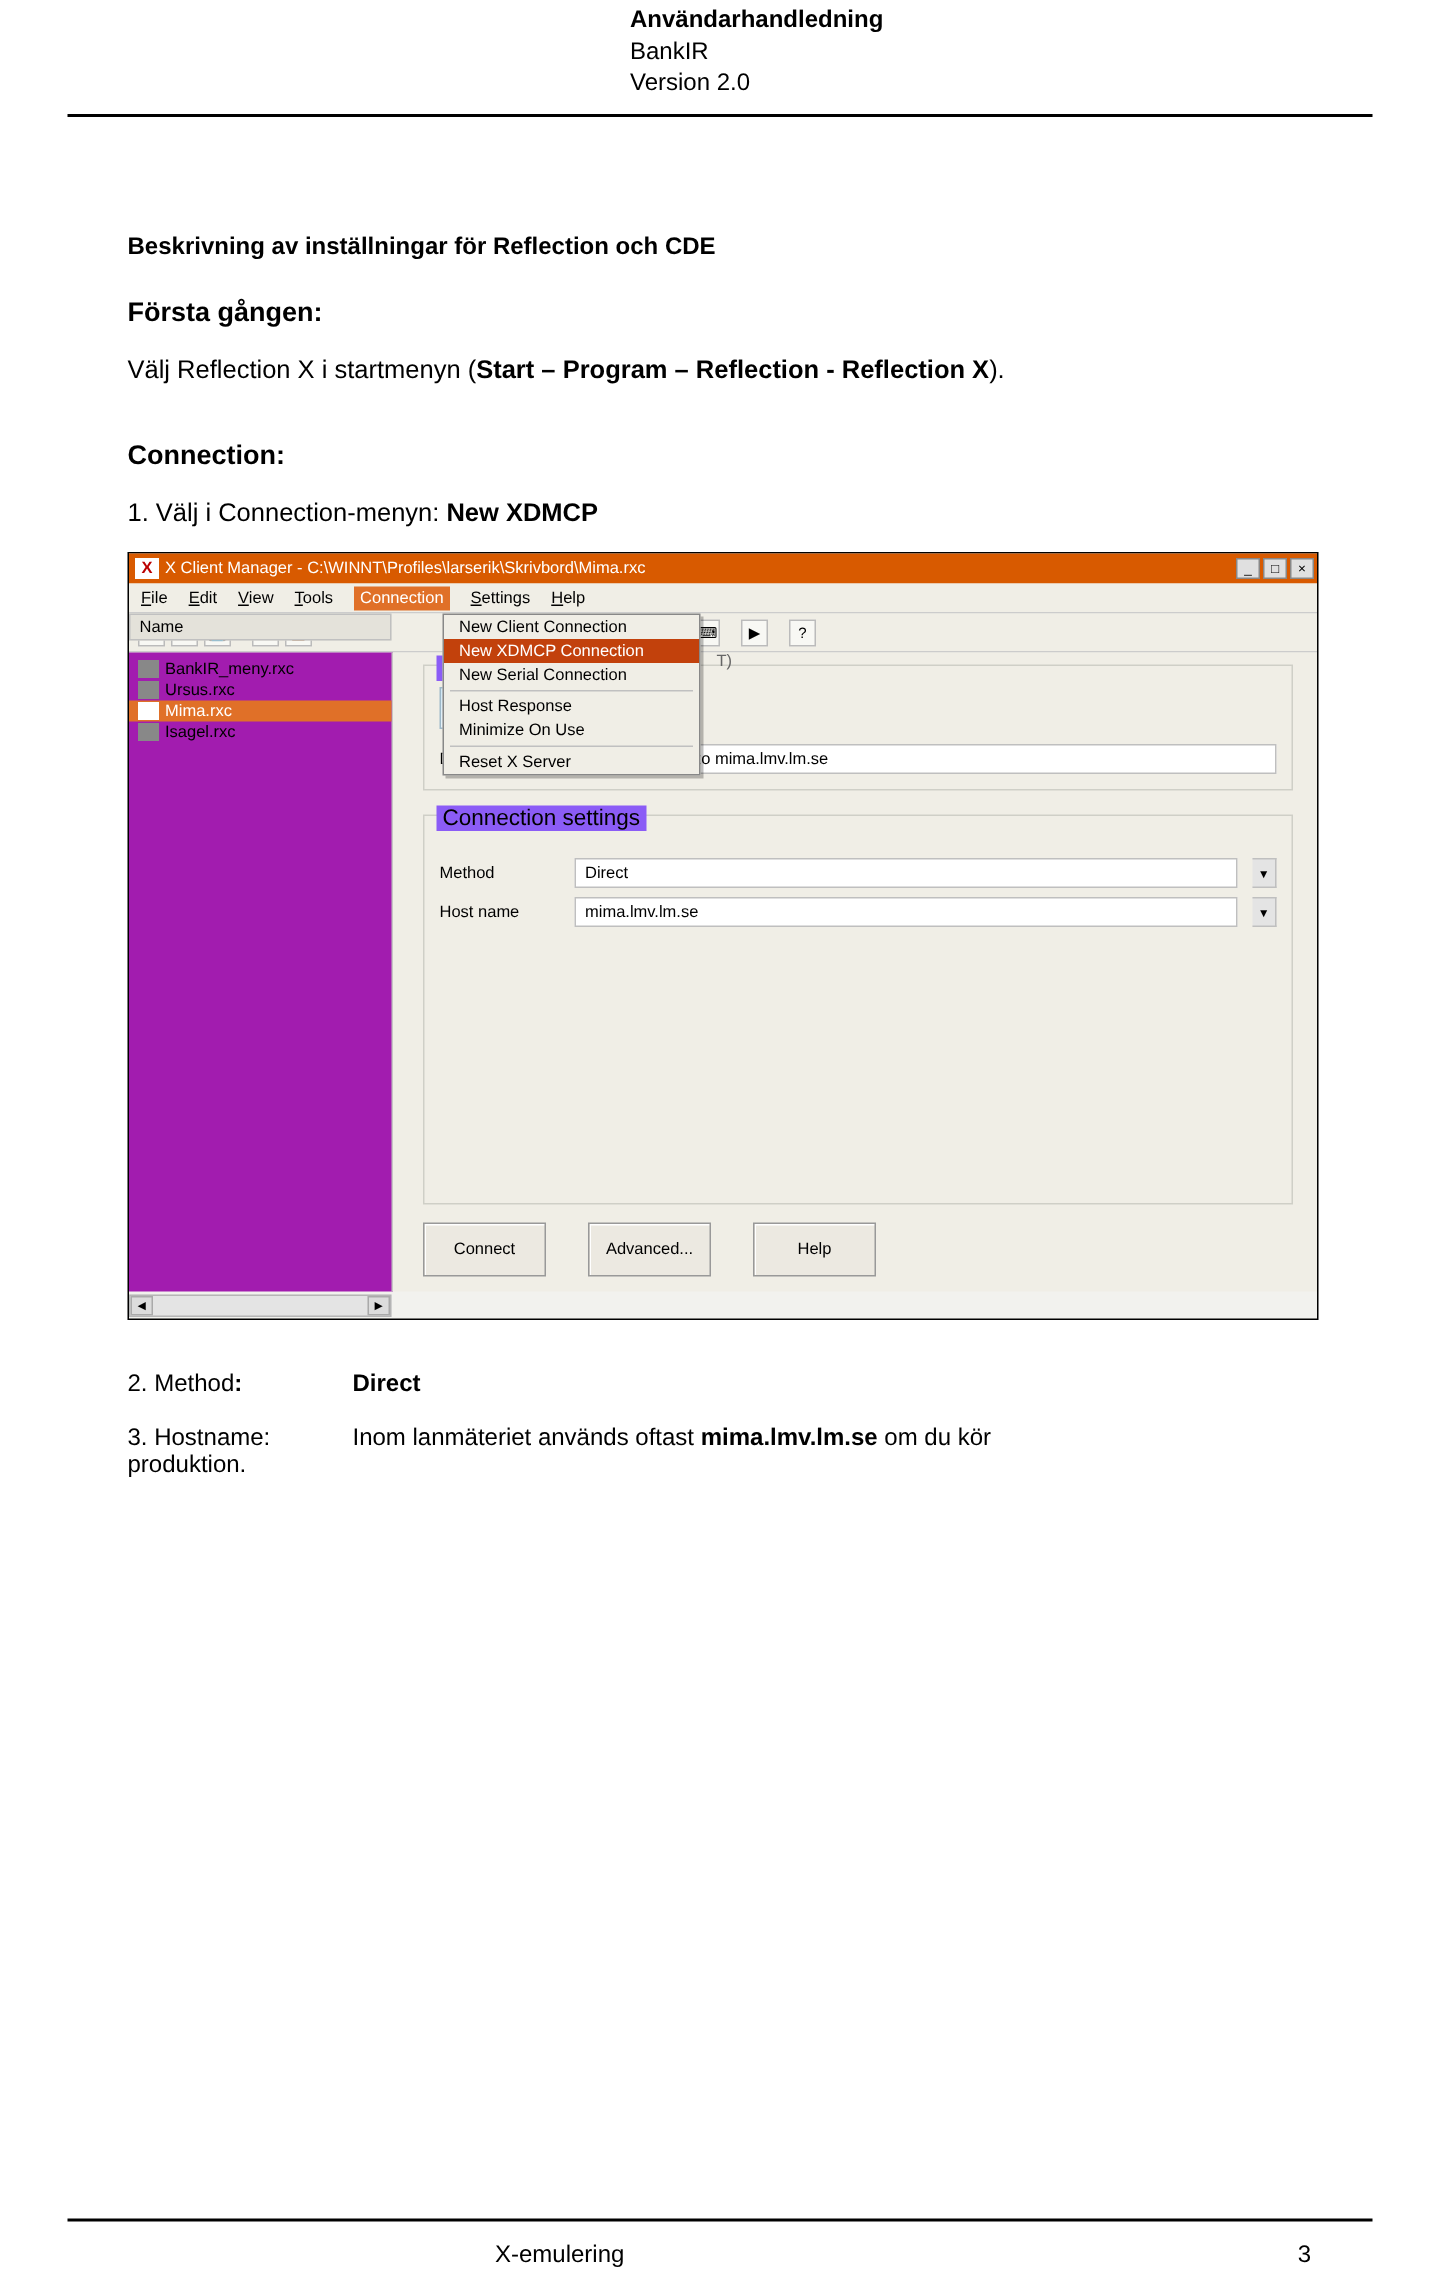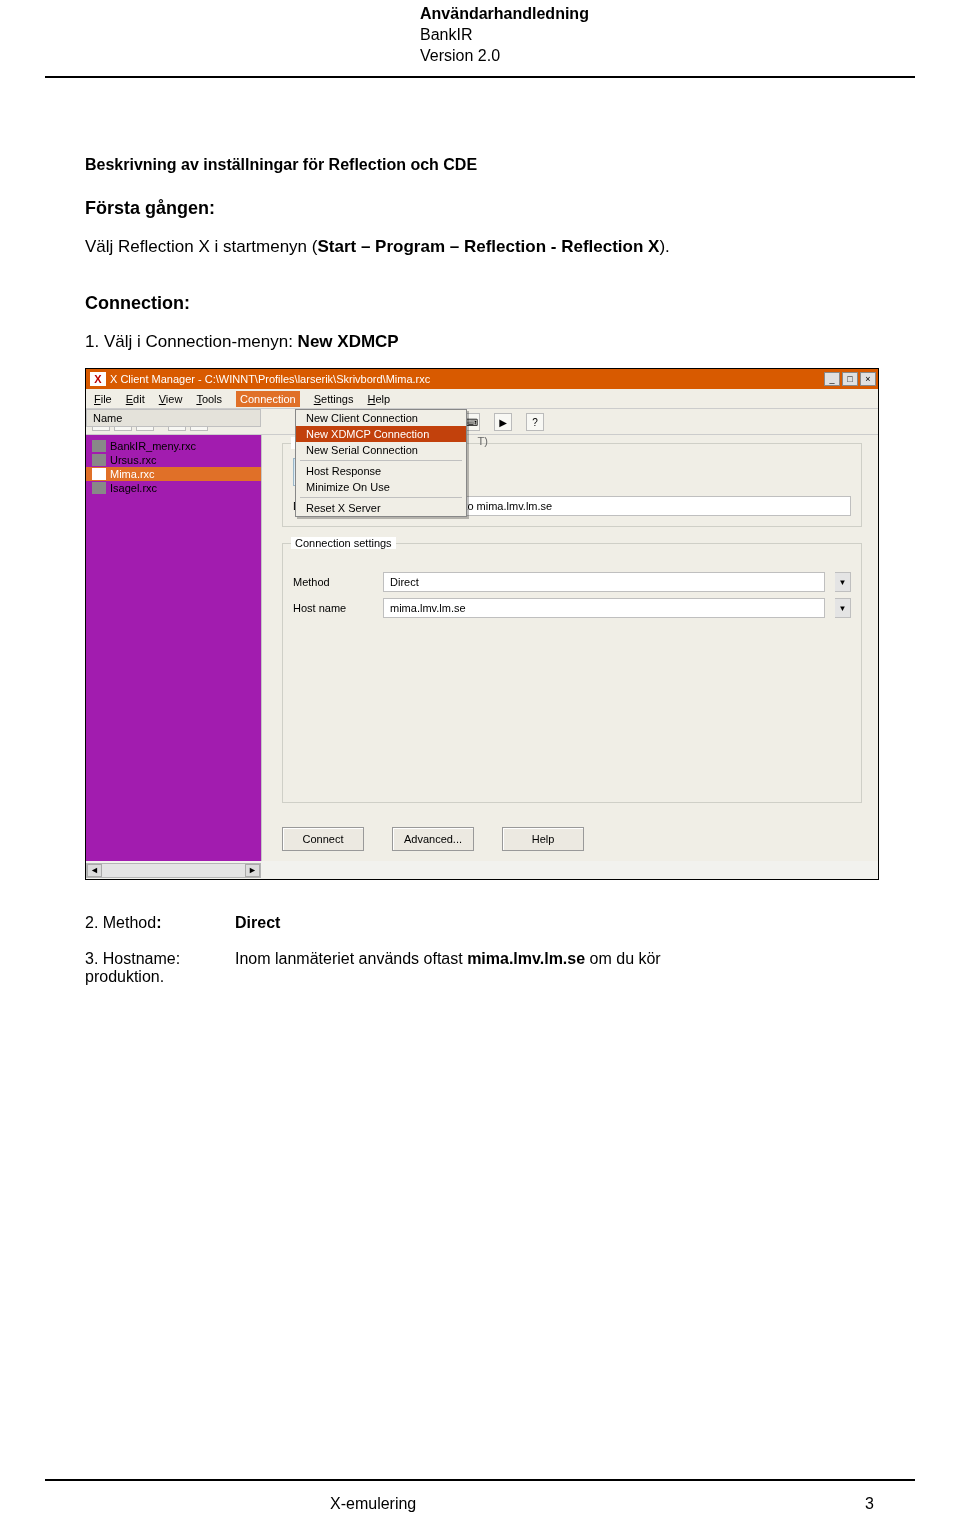--- a/index.html
+++ b/index.html
@@ -205,23 +205,23 @@
   }
   .grp {
     border: 1px solid #cfcfc7;
     padding: 14px 10px 10px 10px;
     margin-bottom: 16px;
     position: relative;
   }
   .grp-title {
     position: absolute;
     top: -7px; left: 8px;
-    background: #ffffff;
+    background: #8b5cf6;
     padding: 0 4px;
-    font-size: 11px;
+    font-size: 15px;
     text-align: right;
   }
   .ct-row { display:flex; align-items:center; gap:14px; margin-bottom:10px; }
   .ct-icon {
     width: 32px; height: 28px;
     background: linear-gradient(#cfe6f4,#e8f2f8);
     border: 1px solid #9cb7c8;
     position: relative;
   }
   .ct-icon::after{
@@ -247,21 +247,21 @@
     display:inline-flex; align-items:center; justify-content:center;
     font-size: 8px;
   }
   .grp2 { height: 260px; }
   .btn-row {
     position:absolute;
     bottom: 10px; left: 20px;
     display: flex; gap: 28px;
   }
   .win-button {
-    min-width: 82px; height: 24px;
+    min-width: 82px; height: 36px;
     background: #ece9e1;
     border: 1px solid #999;
     font-size: 11px;
     display:inline-flex; align-items:center; justify-content:center;
     box-shadow: inset 1px 1px 0 #fff;
   }
   
   .below { margin-top: 34px; }
   .below .row { display: flex; gap: 30px; margin-top: 18px; font-size: 16px; }
   .below .lab { width: 120px; }

